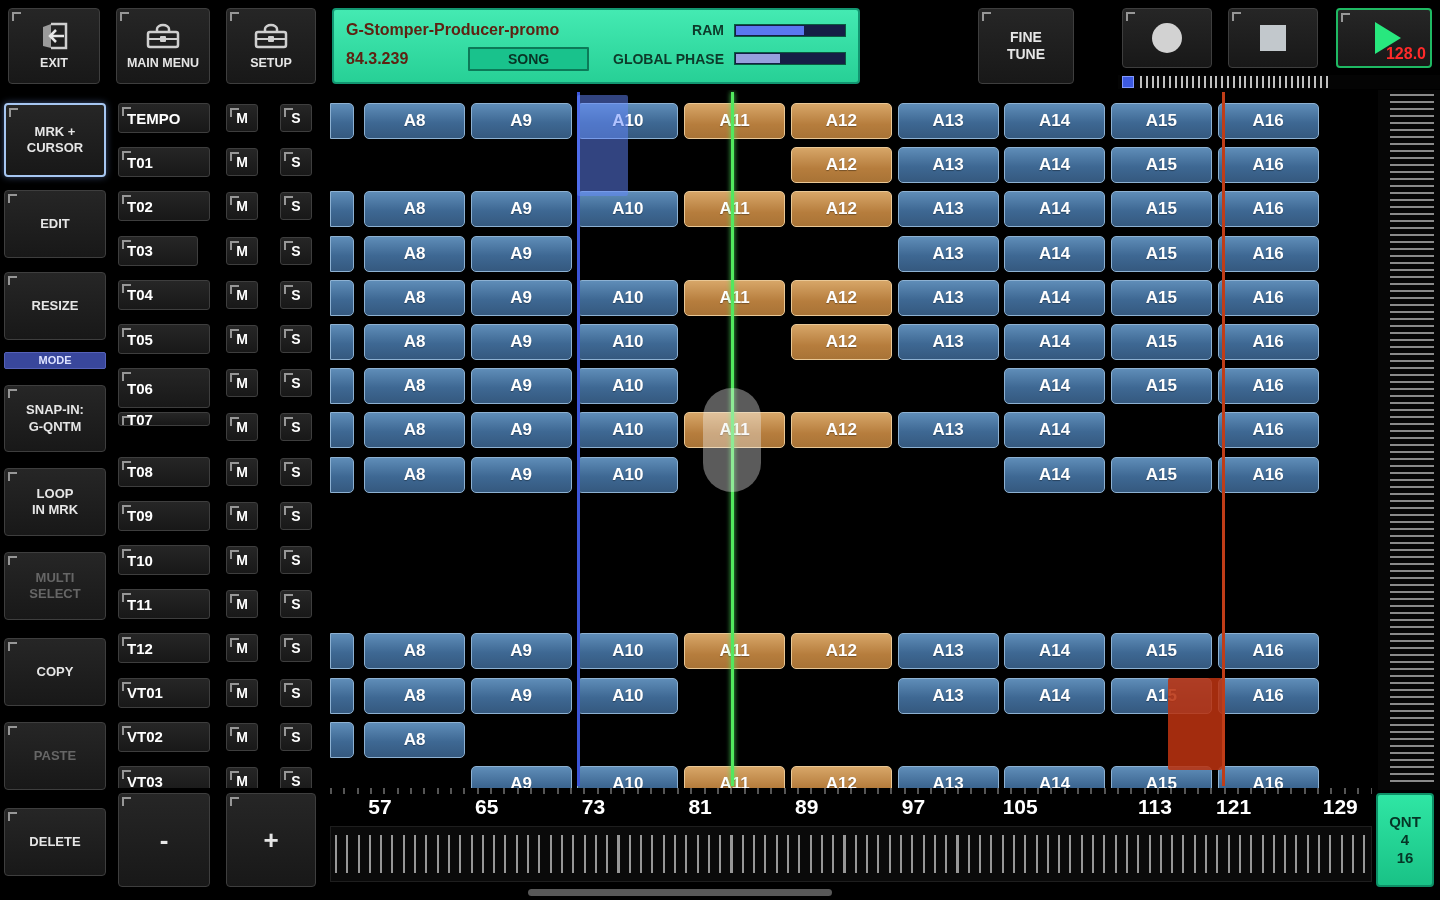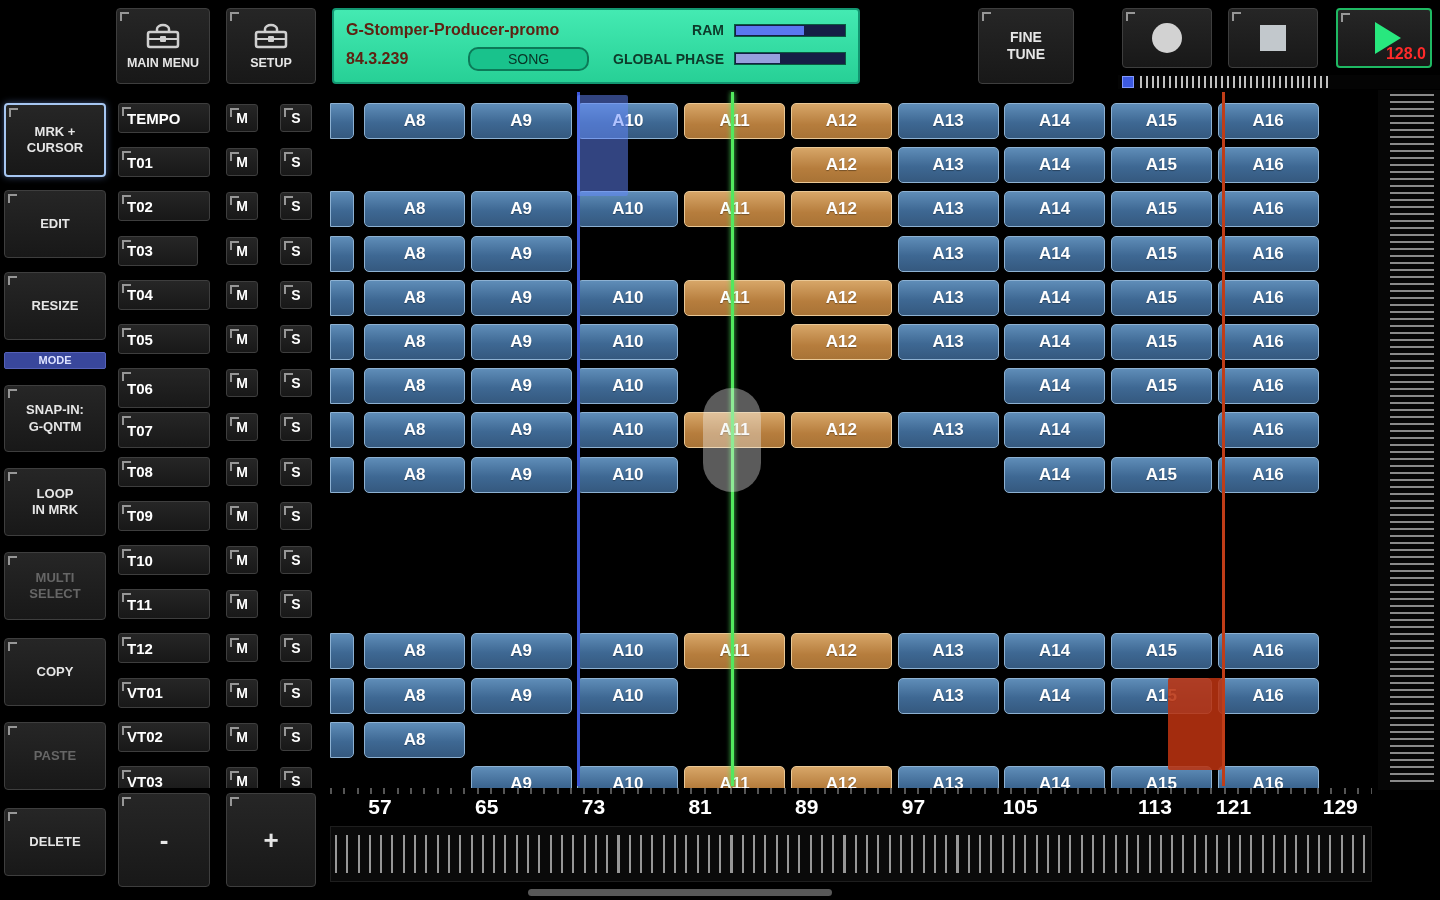--- a/index.html
+++ b/index.html
@@ -17,22 +17,22 @@
   .hbtn{display:flex;flex-direction:column;align-items:center;justify-content:center;gap:5px}
 
   
   .lcd{position:absolute;background:linear-gradient(#44eab2,#27d096);
        border:2px solid #129671;border-radius:4px;display:flex;flex-direction:column;
        justify-content:space-evenly;padding:4px 12px}
   .lcd-row{display:flex;align-items:center;gap:10px}
   .lcd-title{color:#5e2212;font-weight:bold;font-size:16px;flex:1}
   .lcd-label{color:#0d3a2a;font-weight:bold;font-size:14px}
   .lcd-ver{color:#5e2212;font-weight:bold;font-size:16px;width:112px}
-  .song-btn{background:#19c28c;border:2px solid #0c7a58;border-radius:10px;color:#083325;
-       font-weight:normal;font-size:14px;padding:2px 38px;cursor:pointer}
+  .song-btn{background:#19c28c;border:2px solid #0c7a58;border-radius:1px;color:#083325;
+       font-weight:bold;font-size:14px;padding:2px 38px;cursor:pointer}
   .lcd-bar{width:112px;height:13px;background:#161e46;border:1px solid #0a5a40;position:relative}
   .lcd-fill{position:absolute;left:1px;top:1px;bottom:1px;background:#5a78f0}
   .fill2{background:#96a0dc}
 
   
   .rec-dot{width:30px;height:30px;border-radius:50%;background:#d2d2d2}
   .stop-sq{width:26px;height:26px;background:#c2c8cc}
   .play{border:2px solid #1fb963}
   .play-tri{width:0;height:0;border-left:26px solid #28e87e;border-top:16px solid transparent;
        border-bottom:16px solid transparent;margin-left:8px}
@@ -95,20 +95,30 @@
   .qnt-label{color:#053526;font-weight:bold;font-size:15px;white-space:pre-line;
        text-align:center;line-height:1.2}
   .bscroll{position:absolute;background:#585858;border-radius:4px}
   .icon{display:flex;align-items:center;justify-content:center}
 </style>
 </head>
 <body>
 
 <div class="app">
 
+  <div class="panel hbtn" style="left:8px;top:8px;width:92px;height:76px">
+    <span class="icon">
+      <svg width="36" height="30" viewBox="0 0 36 30">
+        <path d="M15 3 h15 v24 h-15" fill="none" stroke="#cfcfcf" stroke-width="2.5"></path>
+        <path d="M15 3 l-8 3 v19 l8 2 z" fill="#9a9a9a"></path>
+        <path d="M28 15 h-13 m5 -6 l-6 6 l6 6" fill="none" stroke="#e8e8e8" stroke-width="2.5"></path>
+      </svg>
+    </span>
+    <span class="btn-label">EXIT</span>
+  </div>
 
   <div class="panel hbtn" style="left:116px;top:8px;width:94px;height:76px">
     <span class="icon">
       <svg width="36" height="30" viewBox="0 0 36 30">
         <rect x="3" y="11" width="30" height="15" rx="2" fill="none" stroke="#cfcfcf" stroke-width="2.5"></rect>
         <path d="M12 11 V8 a6 4 0 0 1 12 0 v3" fill="none" stroke="#cfcfcf" stroke-width="2.5"></path>
         <line x1="3" y1="18" x2="15" y2="18" stroke="#cfcfcf" stroke-width="2"></line>
         <line x1="21" y1="18" x2="33" y2="18" stroke="#cfcfcf" stroke-width="2"></line>
         <rect x="15" y="15" width="6" height="6" rx="1" fill="#cfcfcf"></rect>
       </svg>
@@ -221,21 +231,21 @@
       <div class="panel ms" style="left: 162px; top: 146.6px; width: 32px; height: 28px;">S</div>
       <div class="panel track-name" style="left: 0px; top: 189.8px; width: 92px; height: 30px;">T04</div>
       <div class="panel ms" style="left: 108px; top: 190.8px; width: 32px; height: 28px;">M</div>
       <div class="panel ms" style="left: 162px; top: 190.8px; width: 32px; height: 28px;">S</div>
       <div class="panel track-name" style="left: 0px; top: 234px; width: 92px; height: 30px;">T05</div>
       <div class="panel ms" style="left: 108px; top: 235px; width: 32px; height: 28px;">M</div>
       <div class="panel ms" style="left: 162px; top: 235px; width: 32px; height: 28px;">S</div>
       <div class="panel track-name" style="left: 0px; top: 278.2px; width: 92px; height: 40px;">T06</div>
       <div class="panel ms" style="left: 108px; top: 279.2px; width: 32px; height: 28px;">M</div>
       <div class="panel ms" style="left: 162px; top: 279.2px; width: 32px; height: 28px;">S</div>
-      <div class="panel track-name" style="left: 0px; top: 322.4px; width: 92px; height: 36px;">T07</div>
+      <div class="panel track-name" style="left: 0px; top: 322.4px; width: 92px; height: 14px;">T07</div>
       <div class="panel ms" style="left: 108px; top: 323.4px; width: 32px; height: 28px;">M</div>
       <div class="panel ms" style="left: 162px; top: 323.4px; width: 32px; height: 28px;">S</div>
       <div class="panel track-name" style="left: 0px; top: 366.6px; width: 92px; height: 30px;">T08</div>
       <div class="panel ms" style="left: 108px; top: 367.6px; width: 32px; height: 28px;">M</div>
       <div class="panel ms" style="left: 162px; top: 367.6px; width: 32px; height: 28px;">S</div>
       <div class="panel track-name" style="left: 0px; top: 410.8px; width: 92px; height: 30px;">T09</div>
       <div class="panel ms" style="left: 108px; top: 411.8px; width: 32px; height: 28px;">M</div>
       <div class="panel ms" style="left: 162px; top: 411.8px; width: 32px; height: 28px;">S</div>
       <div class="panel track-name" style="left: 0px; top: 455px; width: 92px; height: 30px;">T10</div>
       <div class="panel ms" style="left: 108px; top: 456px; width: 32px; height: 28px;">M</div>
@@ -389,16 +399,21 @@
     <span class="rs-ticks"></span>
   </div>
 
   <div class="panel zoombtn" style="left:118px;top:793px;width:92px;height:94px">
     <span class="btn-label" style="font-size:26px">-</span>
   </div>
   <div class="panel zoombtn" style="left:226px;top:793px;width:90px;height:94px">
     <span class="btn-label" style="font-size:26px">+</span>
   </div>
 
+  <div class="qnt" style="left:1376px;top:793px;width:58px;height:94px">
+    <span class="qnt-label">QNT
+4
+16</span>
+  </div>
 
   <div class="bscroll" style="left:528px;top:889px;width:304px;height:7px"></div>
 
 </div>
 
 </body></html>

